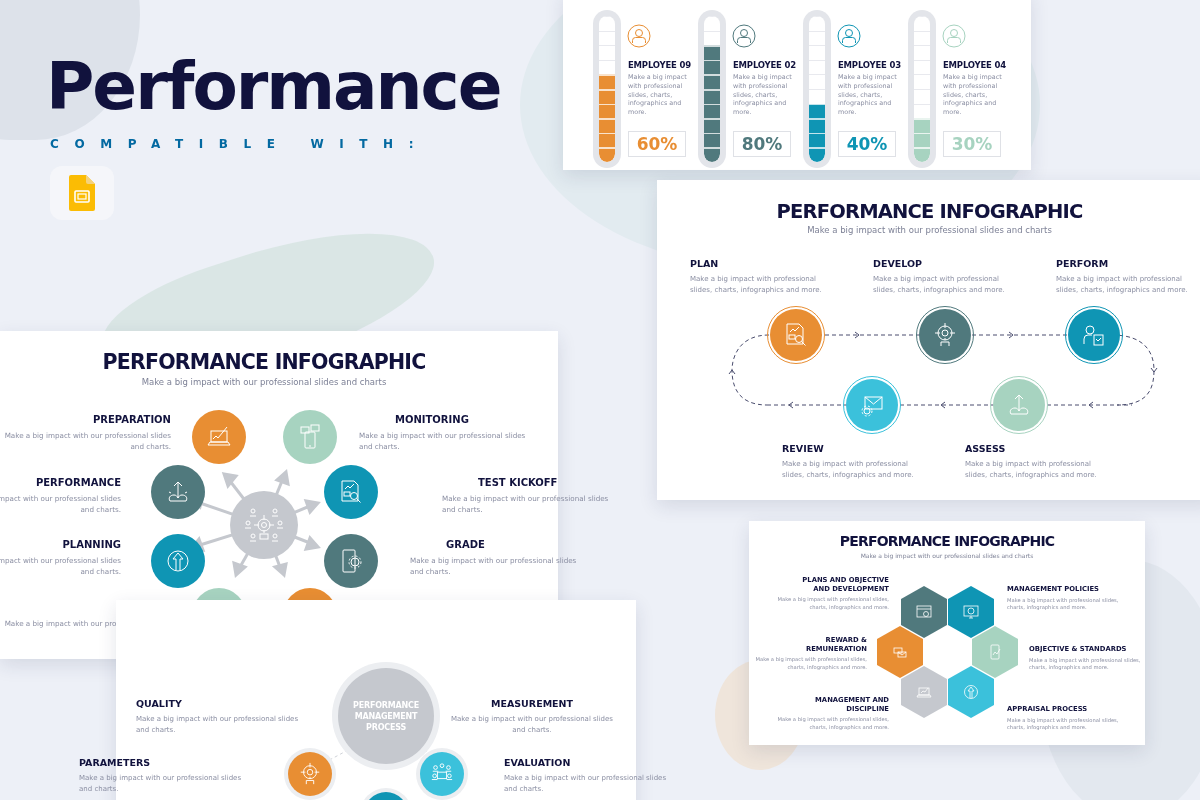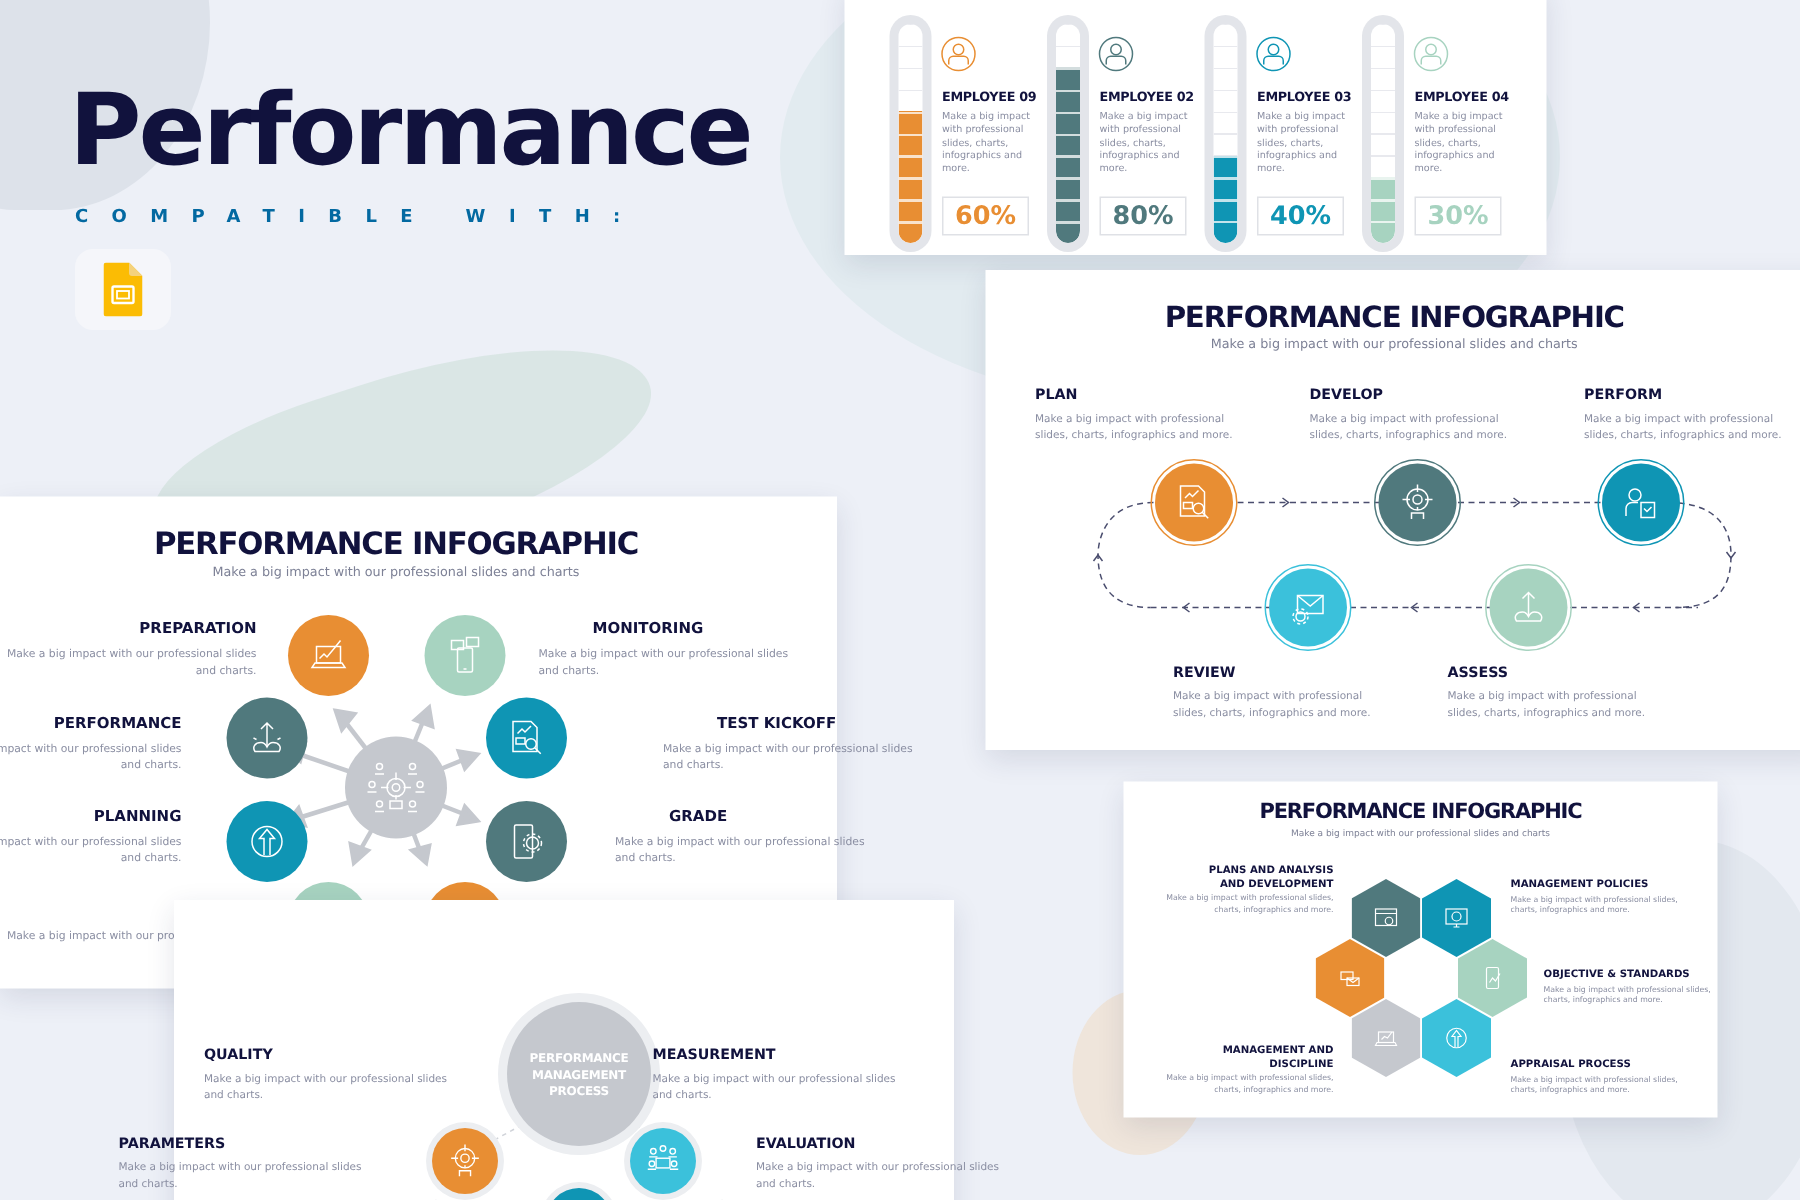--- a/index.html
+++ b/index.html
@@ -456,21 +456,25 @@
         <path d="M12 12l2 10 2-3 3 4 2-1-3-4h4z"></path>
       </svg>
   </div>
 </div>
 
 <div class="slide s-hex">
   <div class="slide-title">PERFORMANCE INFOGRAPHIC</div>
   <div class="slide-sub">Make a big impact with our professional slides and charts</div>
 
   <div class="hex-text right-align" style="left:10px;top:55px;">
-    <div class="h-label"><span>PLANS AND ANALYSIS</span><br><span>AND DEVELOPMENT</span></div>
+    <div class="h-label"><span>PLANS AND OBJECTIVE</span><br><span>AND DEVELOPMENT</span></div>
+    <div class="desc">Make a big impact with professional slides, charts, infographics and more.</div>
+  </div>
+  <div class="hex-text right-align" style="left:-12px;top:115px;">
+    <div class="h-label"><span>REWARD &amp;</span><br><span>REMUNERATION</span></div>
     <div class="desc">Make a big impact with professional slides, charts, infographics and more.</div>
   </div>
   <div class="hex-text right-align" style="left:10px;top:175px;">
     <div class="h-label"><span>MANAGEMENT AND</span><br><span>DISCIPLINE</span></div>
     <div class="desc">Make a big impact with professional slides, charts, infographics and more.</div>
   </div>
 
   <div class="hex-text" style="left:258px;top:64px;">
     <div class="h-label">MANAGEMENT POLICIES</div>
     <div class="desc">Make a big impact with professional slides, charts, infographics and more.</div>
@@ -539,21 +543,21 @@
   <div class="proc-center">
     <span>PERFORMANCE</span>
     <span>MANAGEMENT</span>
     <span>PROCESS</span>
   </div>
 
   <div class="proc-text right-align" style="left:20px;top:98px;">
     <div class="h-label">QUALITY</div>
     <div class="desc">Make a big impact with our professional slides and charts.</div>
   </div>
-  <div class="proc-text" style="left:319px;top:98px;">
+  <div class="proc-text" style="left:331px;top:98px;text-align:center;">
     <div class="h-label">MEASUREMENT</div>
     <div class="desc">Make a big impact with our professional slides and charts.</div>
   </div>
   <div class="proc-text right-align" style="left:-37px;top:157px;">
     <div class="h-label">PARAMETERS</div>
     <div class="desc">Make a big impact with our professional slides and charts.</div>
   </div>
   <div class="proc-text" style="left:388px;top:157px;">
     <div class="h-label">EVALUATION</div>
     <div class="desc">Make a big impact with our professional slides and charts.</div>

